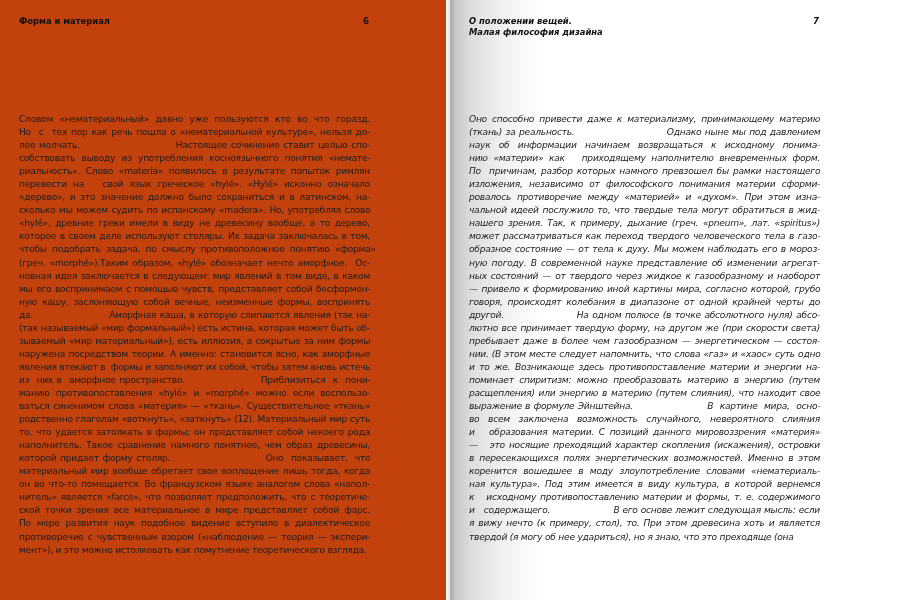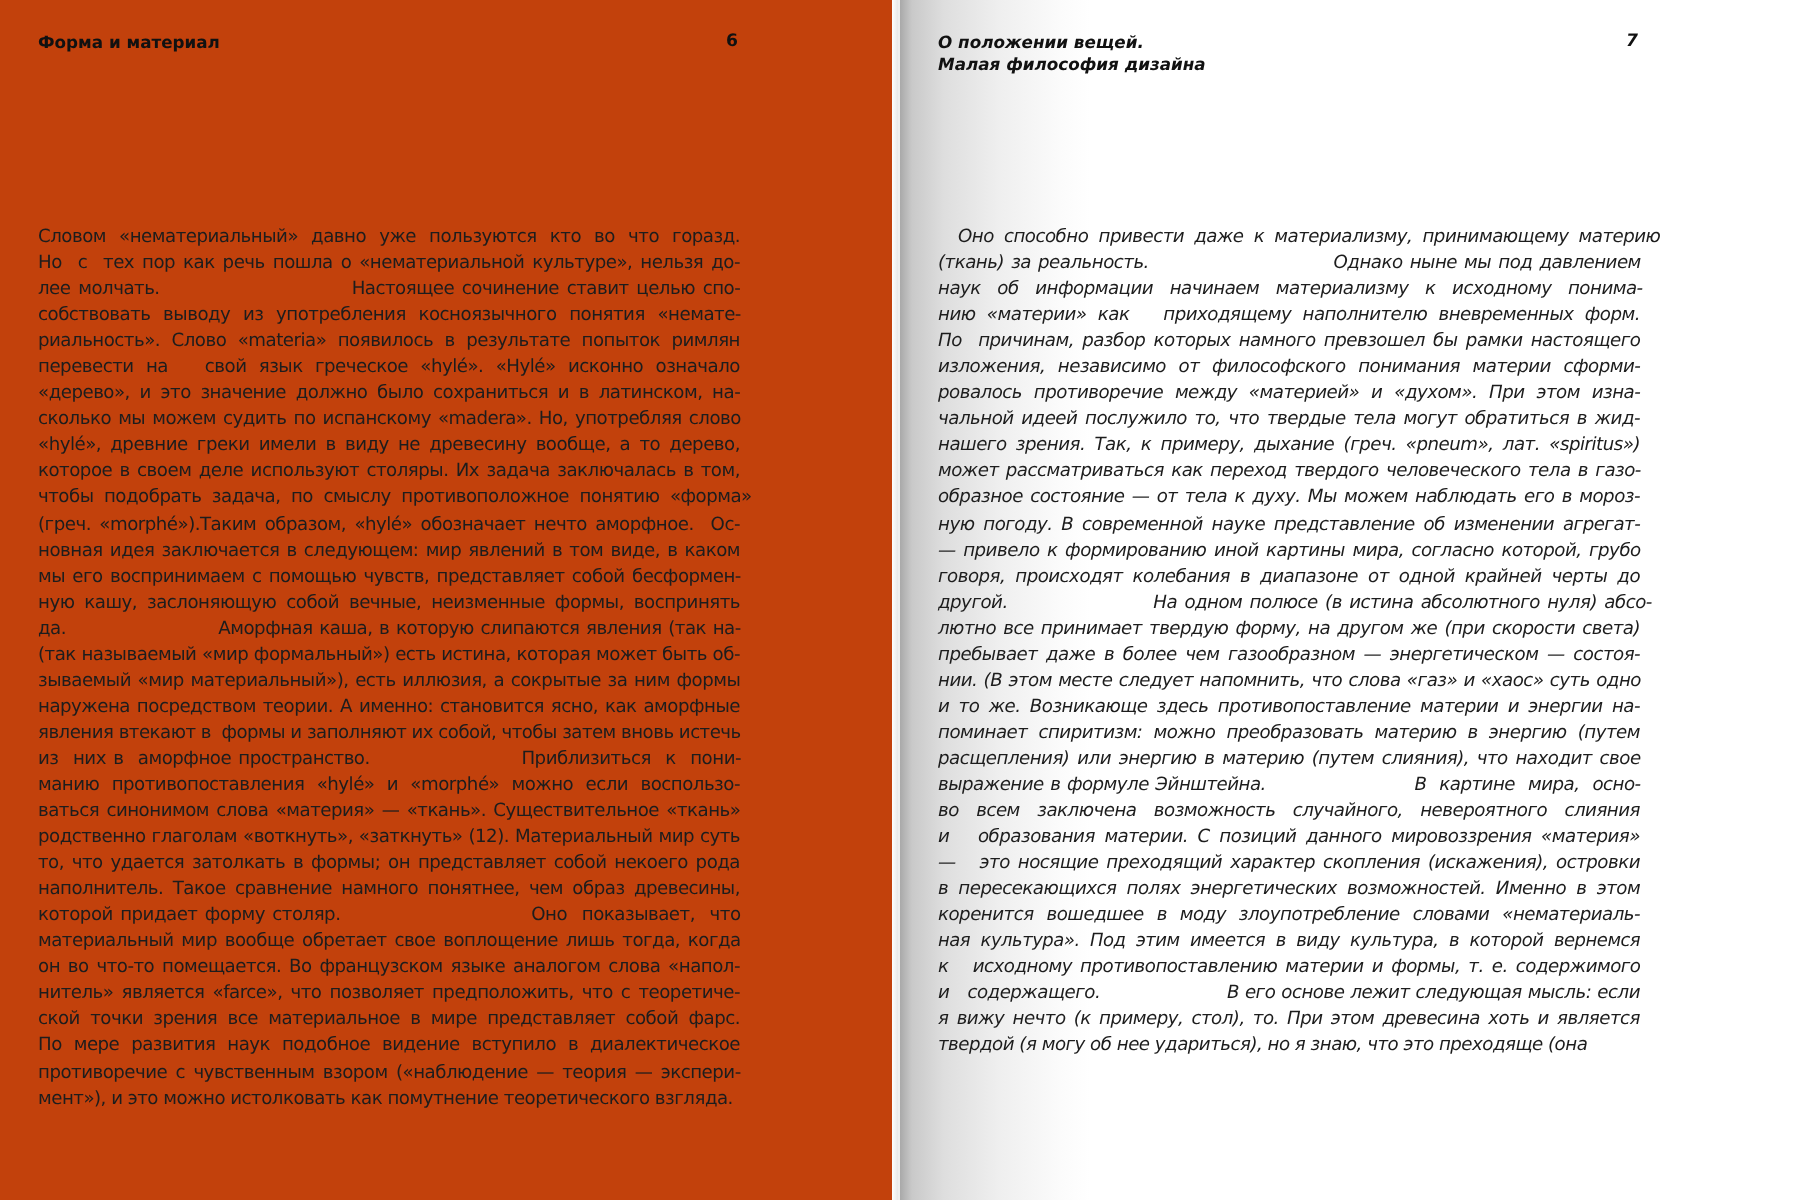--- a/index.html
+++ b/index.html
@@ -75,35 +75,36 @@
       </div>
   </div>
 
   <div class="page page-right">
     <div class="running-head">
       <div>О положении вещей.</div>
       <div>Малая философия дизайна</div>
     </div>
     <div class="page-number">7</div>
     <div class="body-text" id="right-body">
-        <span class="line" style="white-space: pre; display: block; word-spacing: 2.43px; margin-left: 10px;">Оно способно привести даже к материализму, принимающему материю</span>
+        <span class="line" style="white-space: pre; display: block; word-spacing: 2.43px;">Оно способно привести даже к материализму, принимающему материю</span>
         <span class="line" style="white-space: pre; display: block; word-spacing: 0.91px;">(ткань) за реальность.                          Однако ныне мы под давлением</span>
-        <span class="line" style="white-space: pre; display: block; word-spacing: 1.5px;">наук  об  информации  начинаем  материализму  к  исходному  понима-</span>
+        <span class="line" style="white-space: pre; display: block; word-spacing: 1.5px;">наук  об  информации  начинаем  возвращаться  к  исходному  понима-</span>
         <span class="line" style="white-space: pre; display: block; word-spacing: 3px;">нию «материи» как   приходящему наполнителю вневременных форм.</span>
         <span class="line" style="white-space: pre; display: block; word-spacing: 1.44px;">По  причинам, разбор которых намного превзошел бы рамки настоящего</span>
         <span class="line" style="white-space: pre; display: block; word-spacing: 3.67px;">изложения, независимо от философского понимания материи сформи-</span>
         <span class="line" style="white-space: pre; display: block; word-spacing: 3.25px;">ровалось противоречие между «материей» и «духом». При этом изна-</span>
         <span class="line" style="white-space: pre; display: block; word-spacing: 1.2px;">чальной идеей послужило то, что твердые тела могут обратиться в жид-</span>
         <span class="line" style="white-space: pre; display: block; word-spacing: 2px;">нашего зрения. Так, к примеру, дыхание (греч. «pneum», лат. «spiritus»)</span>
         <span class="line" style="white-space: pre; display: block; word-spacing: 1px;">может рассматриваться как переход твердого человеческого тела в газо-</span>
         <span class="line" style="white-space: pre; display: block; word-spacing: 1px;">образное состояние — от тела к духу. Мы можем наблюдать его в мороз-</span>
         <span class="line" style="white-space: pre; display: block; word-spacing: 1.75px;">ную погоду. В современной науке представление об изменении агрегат-</span>
+        <span class="line" style="white-space: pre; display: block; word-spacing: 1.4px;">ных состояний — от твердого через жидкое к газообразному и наоборот</span>
         <span class="line" style="white-space: pre; display: block; word-spacing: 1.11px;">— привело к формированию иной картины мира, согласно которой, грубо</span>
         <span class="line" style="white-space: pre; display: block; word-spacing: 2.33px;">говоря, происходят колебания в диапазоне от одной крайней черты до</span>
-        <span class="line" style="white-space: pre; display: block; word-spacing: 1px;">другой.                    На одном полюсе (в истина абсолютного нуля) абсо-</span>
+        <span class="line" style="white-space: pre; display: block; word-spacing: 1px;">другой.                    На одном полюсе (в точке абсолютного нуля) абсо-</span>
         <span class="line" style="white-space: pre; display: block; word-spacing: 0.9px;">лютно все принимает твердую форму, на другом же (при скорости света)</span>
         <span class="line" style="white-space: pre; display: block; word-spacing: 1.67px;">пребывает даже в более чем газообразном — энергетическом — состоя-</span>
         <span class="line" style="white-space: pre; display: block; word-spacing: 0.5px;">нии. (В этом месте следует напомнить, что слова «газ» и «хаос» суть одно</span>
         <span class="line" style="white-space: pre; display: block; word-spacing: 2px;">и то же. Возникающе здесь противопоставление материи и энергии на-</span>
         <span class="line" style="white-space: pre; display: block; word-spacing: 2.86px;">поминает спиритизм: можно преобразовать материю в энергию (путем</span>
         <span class="line" style="white-space: pre; display: block; word-spacing: 1.22px;">расщепления) или энергию в материю (путем слияния), что находит свое</span>
         <span class="line" style="white-space: pre; display: block; word-spacing: 0.59px;">выражение в формуле Эйнштейна.                       В  картине  мира,  осно-</span>
         <span class="line" style="white-space: pre; display: block; word-spacing: 1.67px;">во  всем  заключена  возможность  случайного,  невероятного  слияния</span>
         <span class="line" style="white-space: pre; display: block; word-spacing: 2.11px;">и   образования материи. С позиций данного мировоззрения «материя»</span>
         <span class="line" style="white-space: pre; display: block; word-spacing: 1.33px;">—   это носящие преходящий характер скопления (искажения), островки</span>

